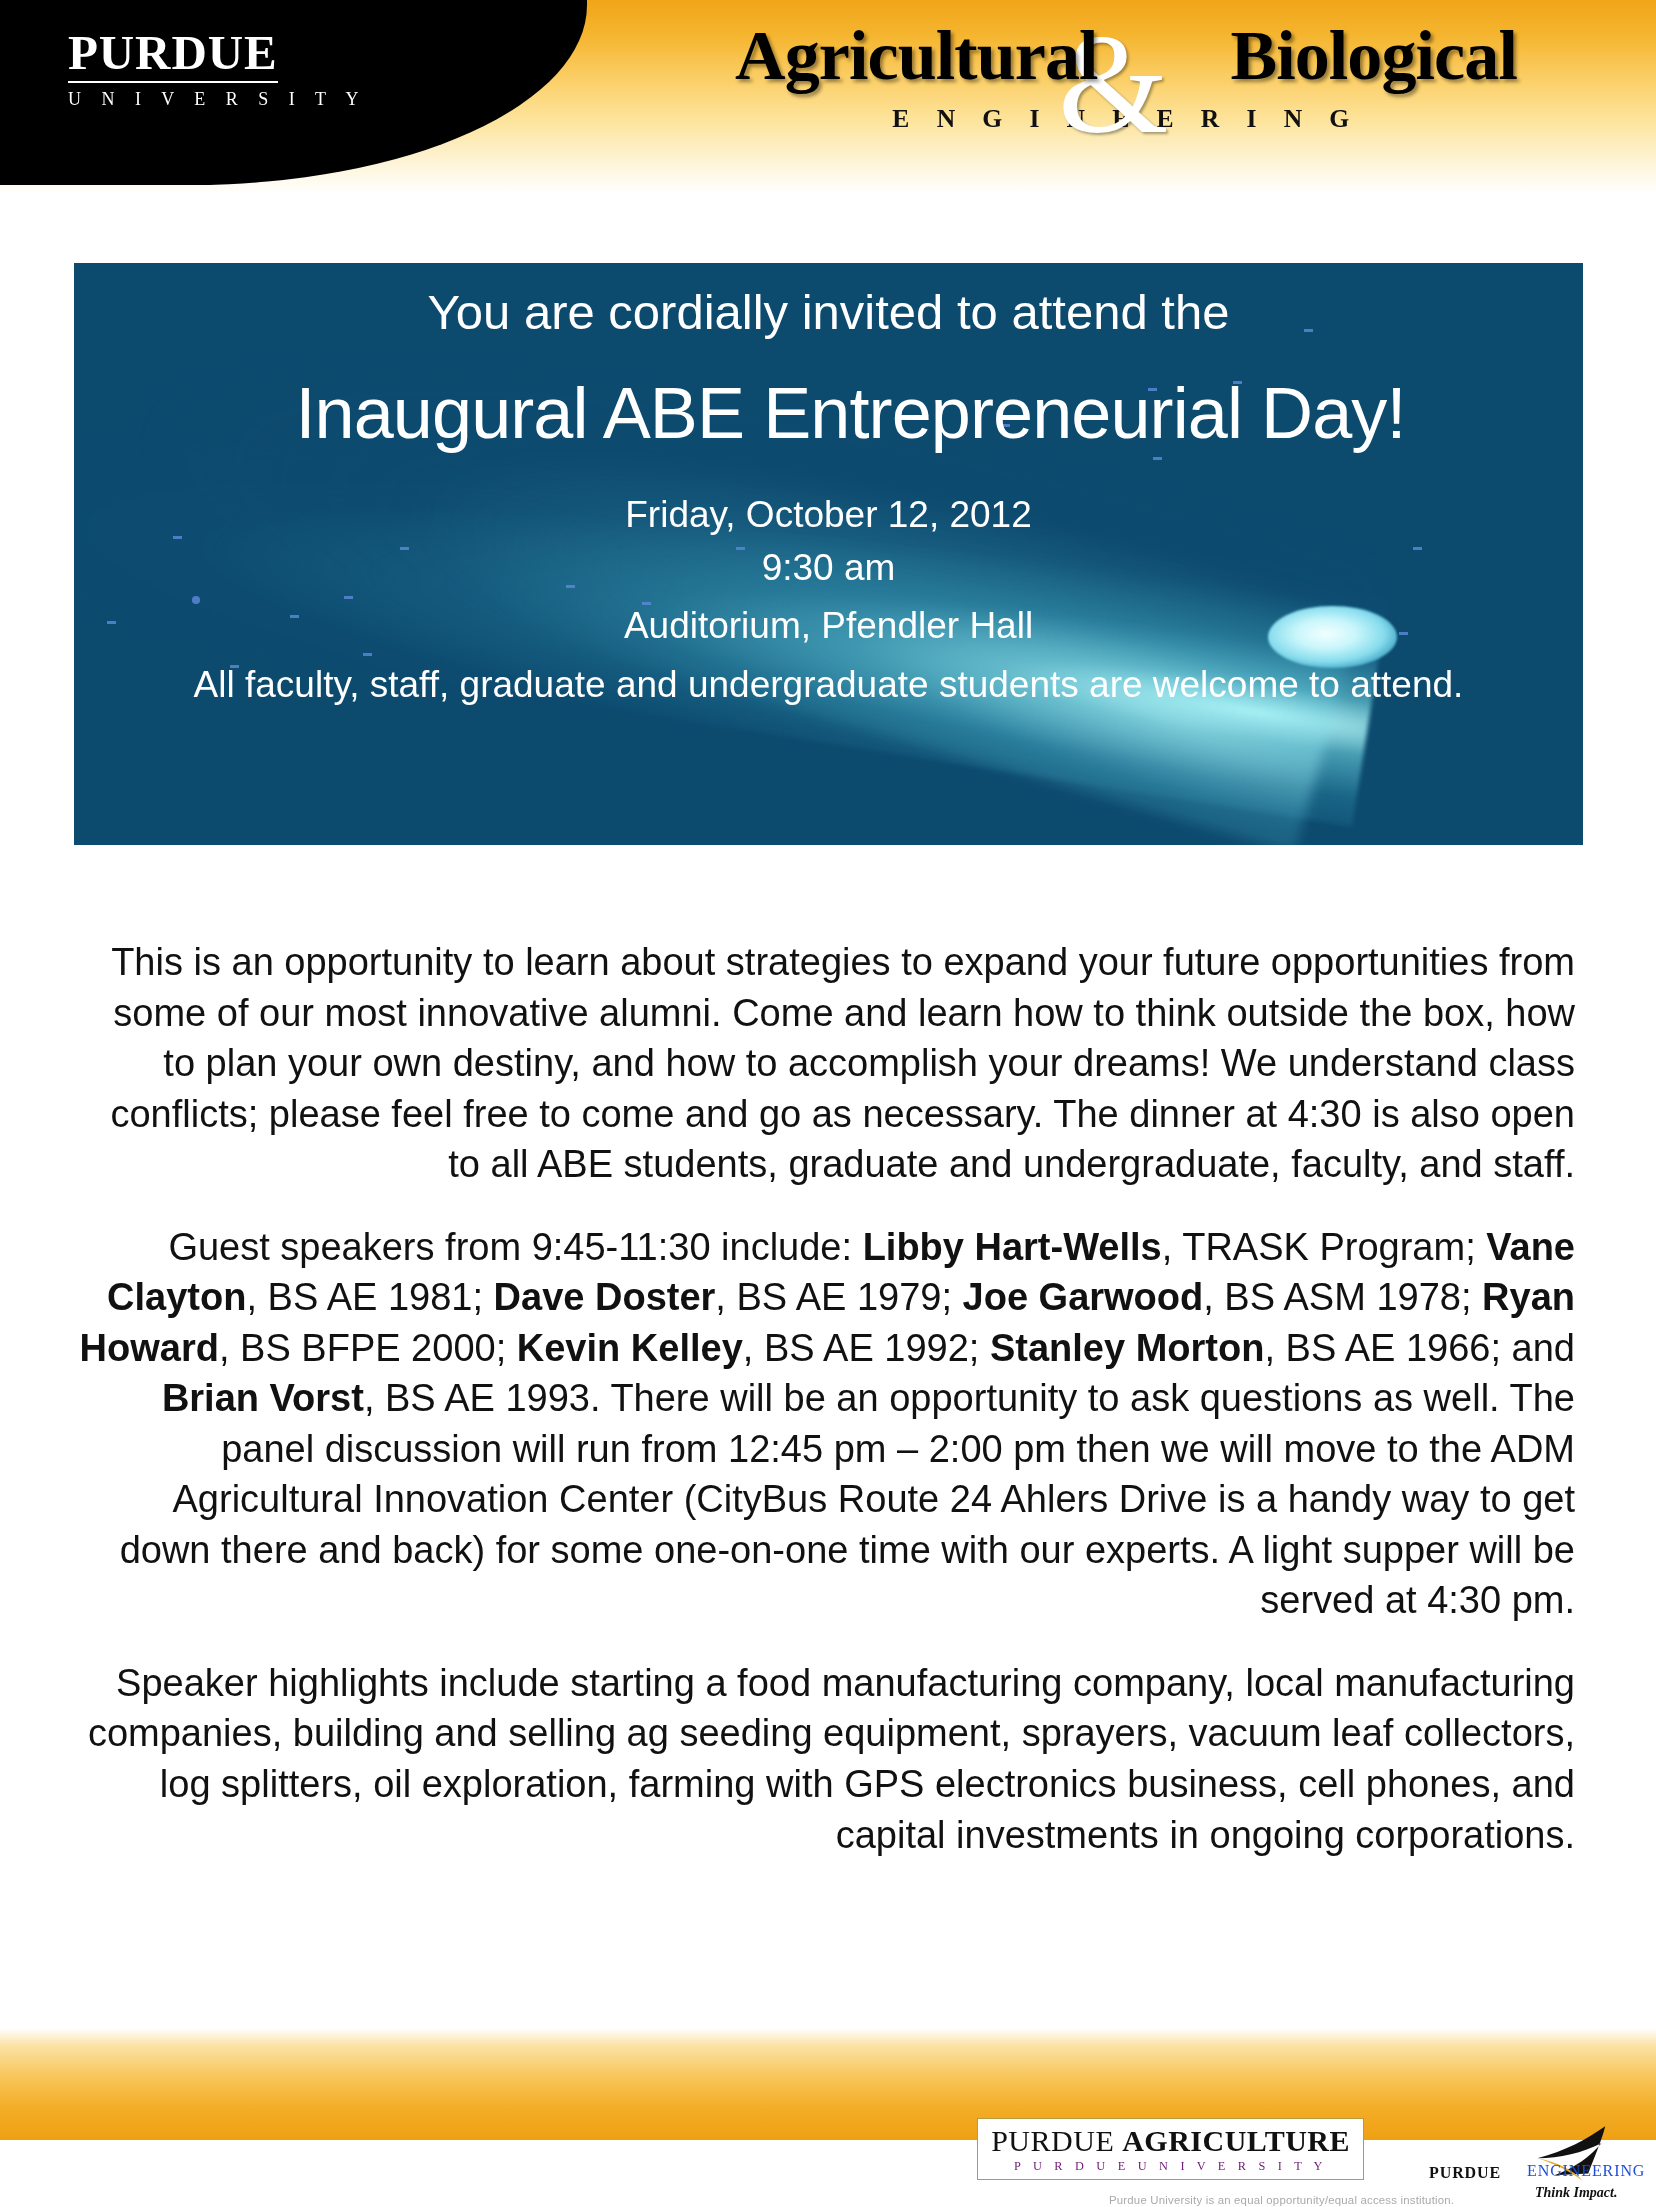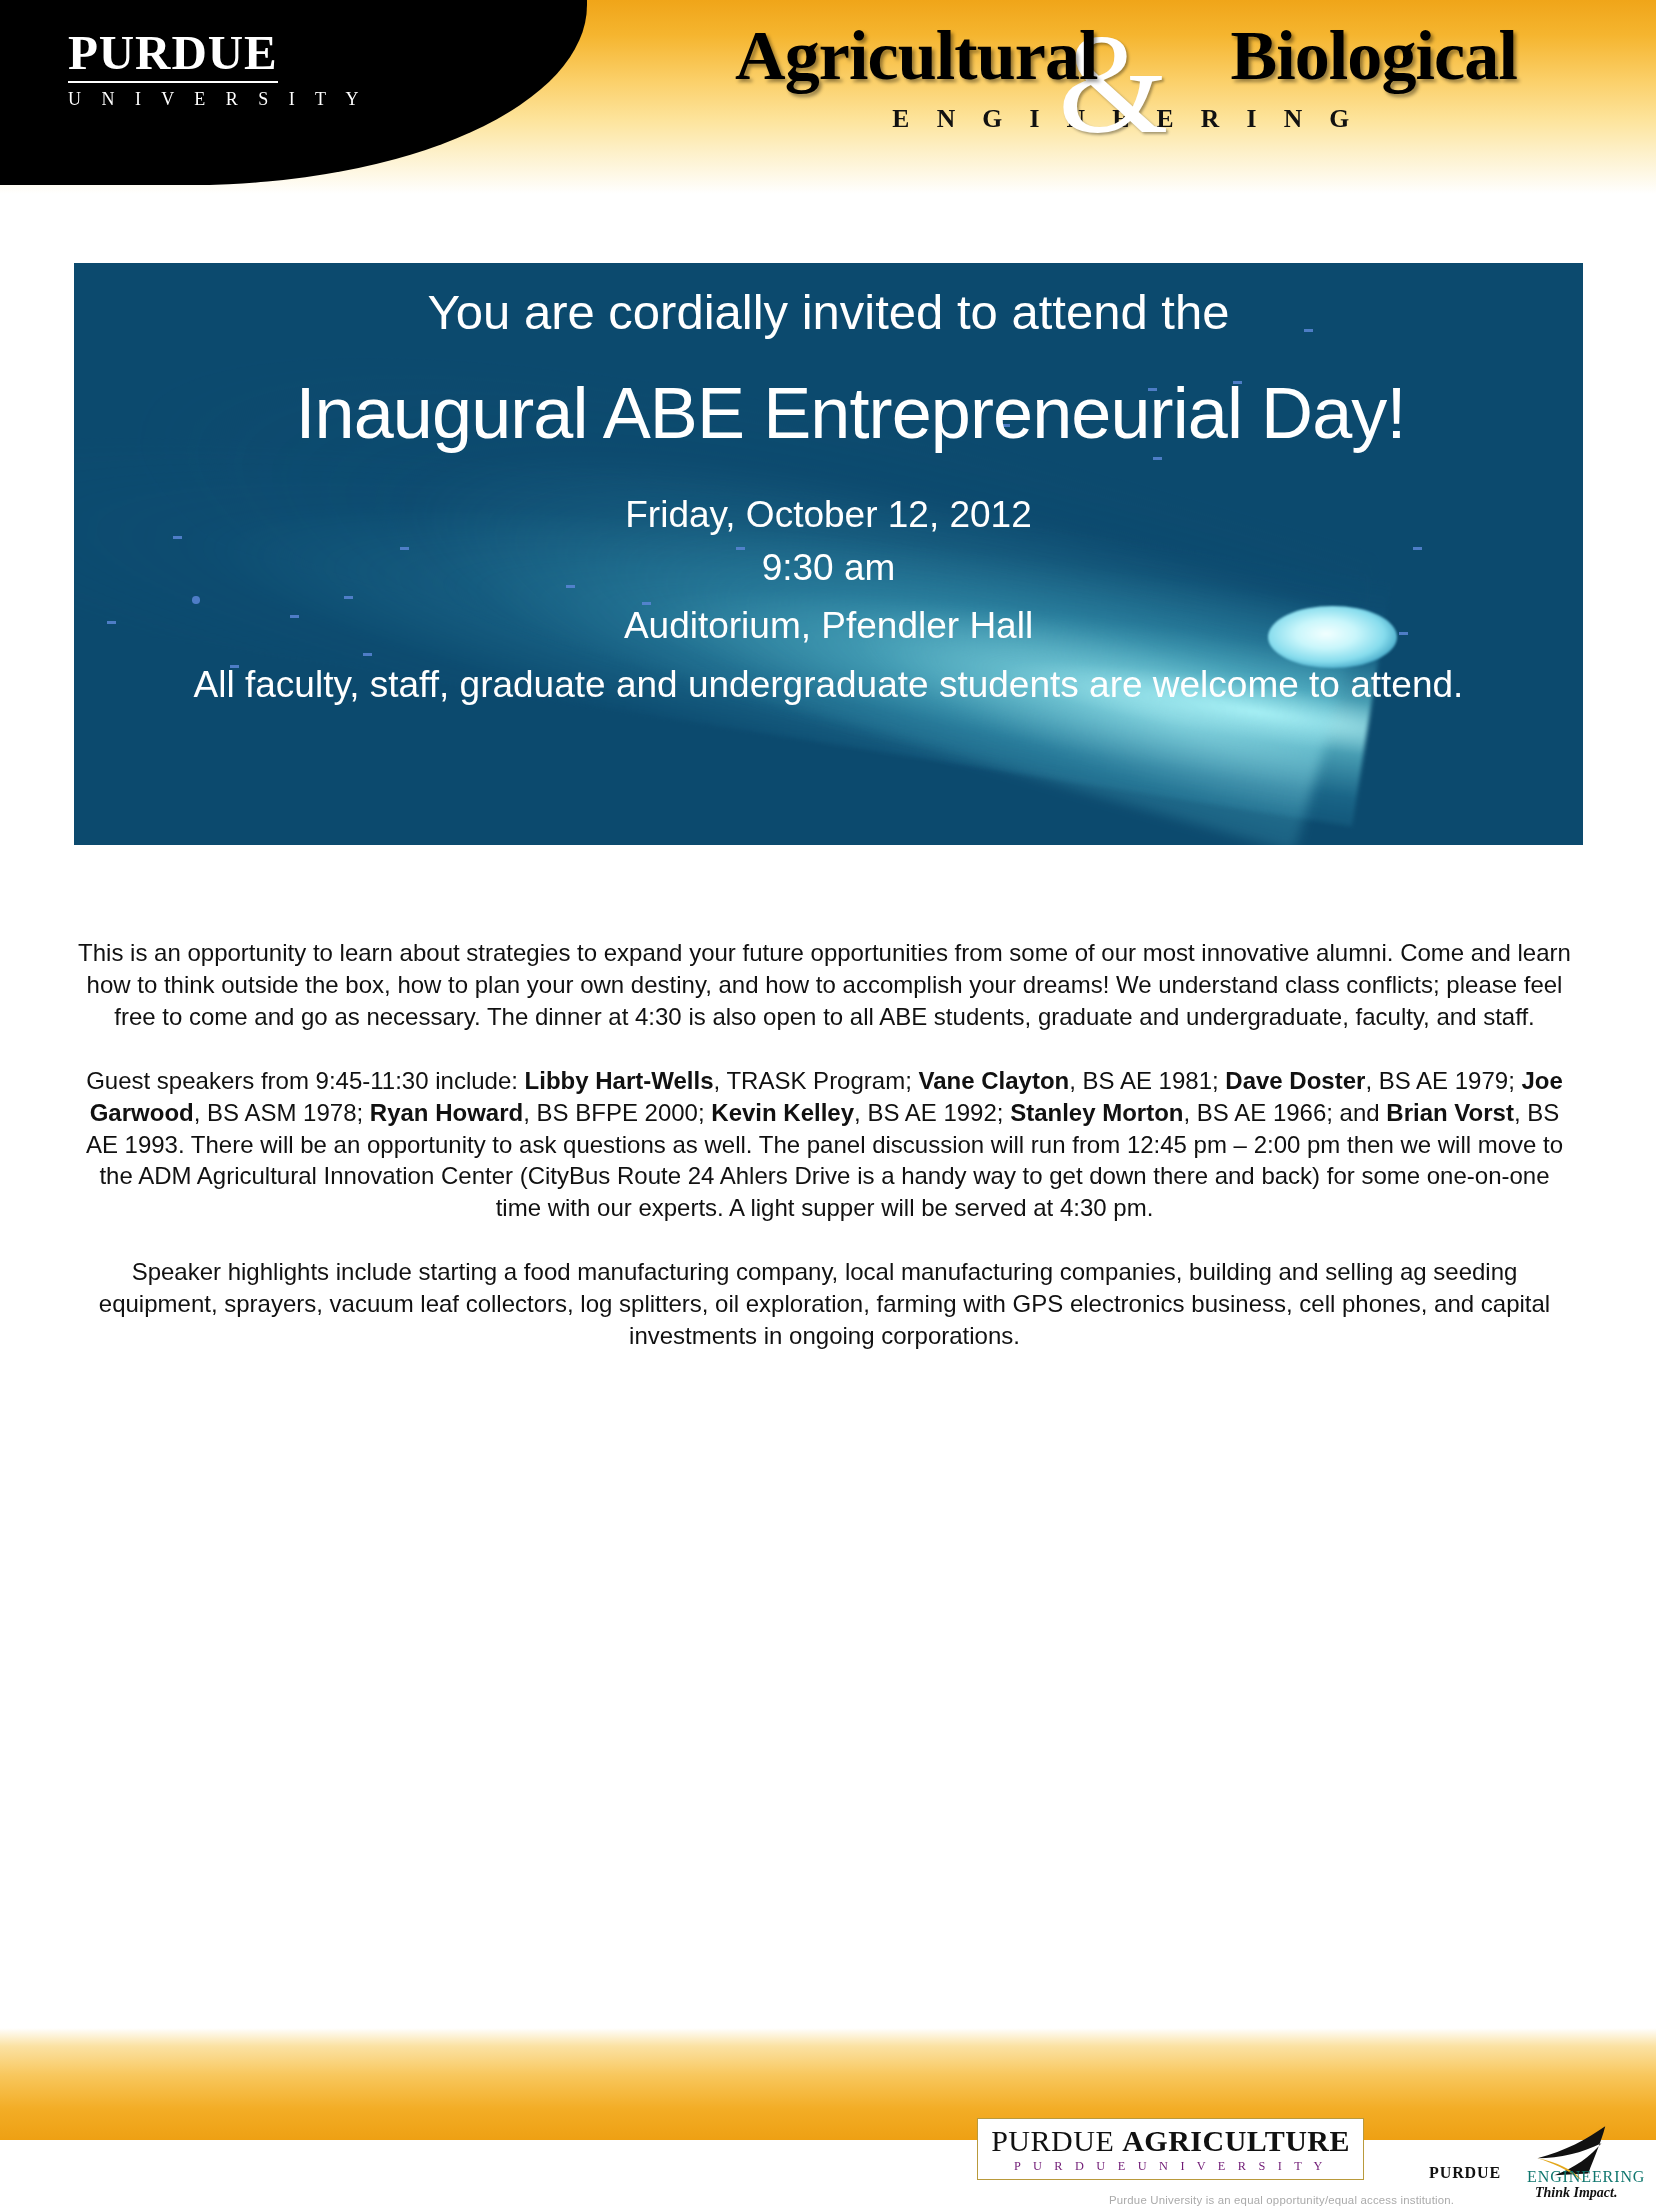--- a/index.html
+++ b/index.html
@@ -203,24 +203,24 @@
 
   
   .content {
     position: absolute;
     top: 937px;
     left: 74px;
     width: 1509px;
     color: #111111;
   }
   .para {
-    font-size: 24px;
+    font-size: 38px;
     line-height: 1.33;
     margin: 0 8px 32px 0;
-    text-align: center;
+    text-align: right;
   }
   .para b { font-weight: bold; }
 
   
   .footer {
     position: absolute;
     bottom: 0; left: 0;
     width: 1656px;
     height: 180px;
   }
@@ -287,26 +287,26 @@
     top: 32px;
     left: 0px;
     font-family: "Liberation Serif", serif;
     font-weight: bold;
     font-size: 16px;
     letter-spacing: 0.9px;
     color: #111111;
   }
   .pe-logo .pe-eng {
     position: absolute;
-    top: 36px;
+    top: 30px;
     left: 98px;
     font-family: "Liberation Serif", serif;
     font-size: 16px;
     letter-spacing: 0.9px;
-    color: #0f766e;
+    color: #1d4ed8;
   }
   .pe-logo .pe-think {
     position: absolute;
     top: 53px;
     left: 106px;
     font-family: "Liberation Serif", serif;
     font-style: italic;
     font-weight: bold;
     font-size: 14px;
     color: #111111;

